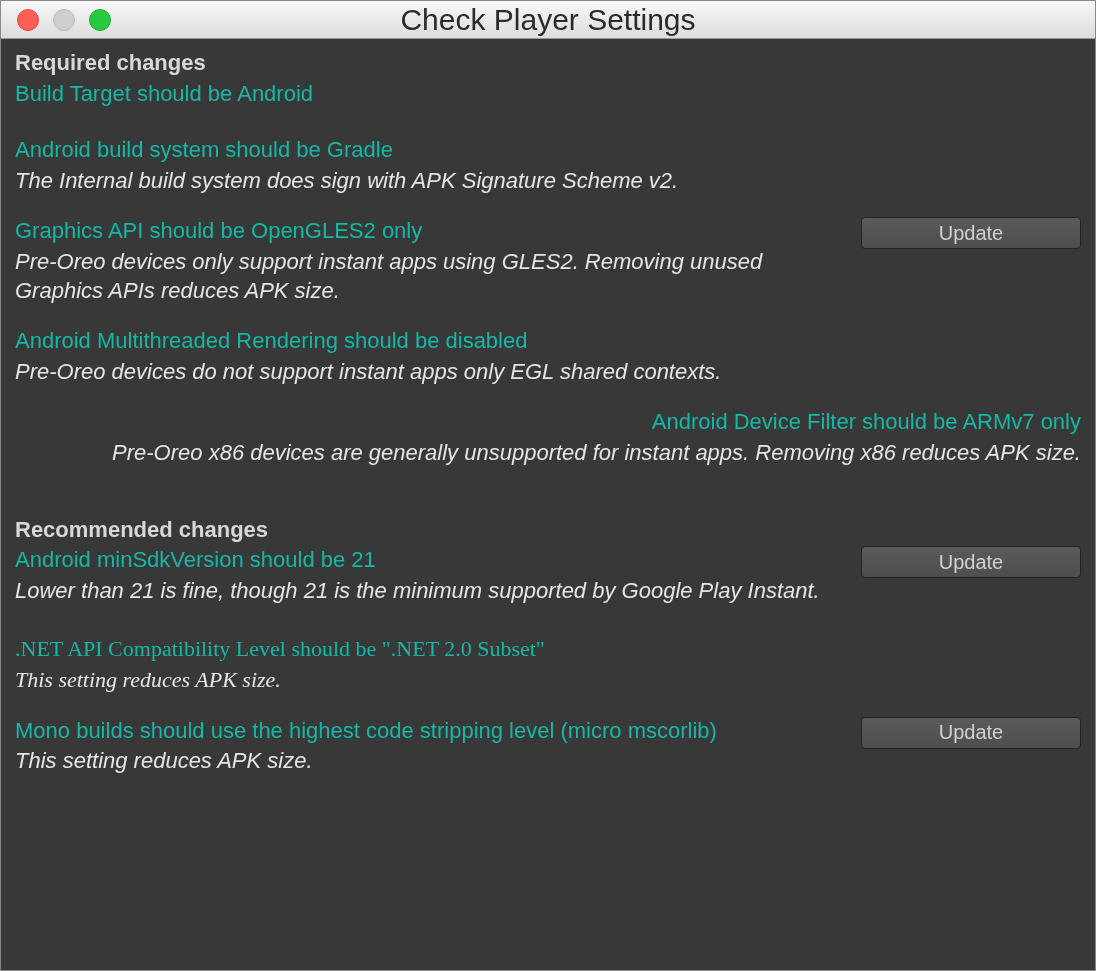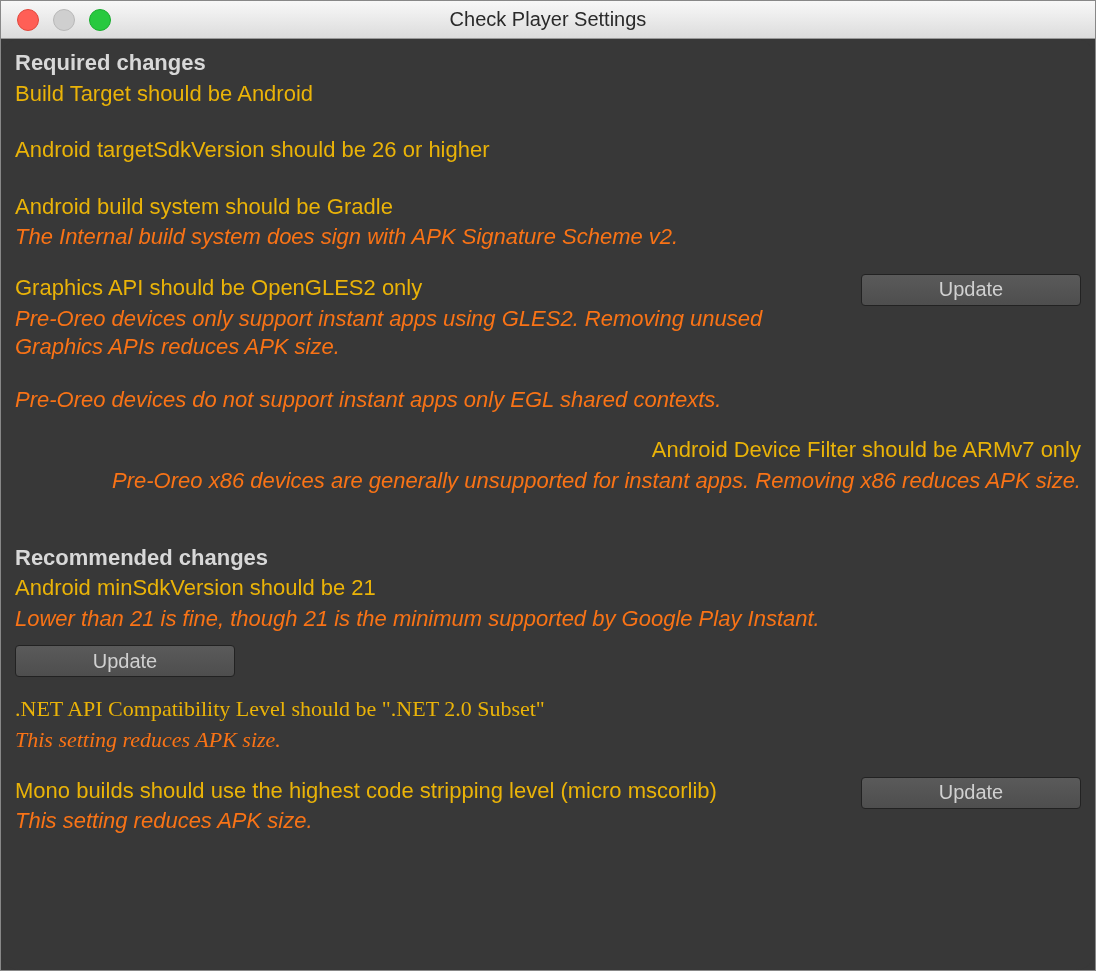--- a/index.html
+++ b/index.html
@@ -41,21 +41,21 @@
       height: 22px;
       border-radius: 50%;
       border: 1px solid rgba(0,0,0,0.15);
     }
     .tl-close { background: #FF5F56; border-color: #e1483d;}
     .tl-min { background: #cfcfcf; border-color: #b8b8b8;}
     .tl-max { background: #27C93F; border-color: #1aad2f;}
     .title-text {
       flex: 1;
       text-align: center;
-      font-size: 20px;
+      font-size: 30px;
       color: #2a2a2a;
       font-weight: 400;
     }
     .content {
       flex: 1;
       background: #383838;
       padding: 10px 14px 14px 14px;
       overflow: auto;
       color: #c0c0c0;
       font-size: 22px;
@@ -71,26 +71,26 @@
     .item {
       display: flex;
       align-items: flex-start;
       gap: 12px;
       margin-bottom: 18px;
     }
     .item-text {
       flex: 1;
     }
     .item-title {
-      color: #eab308;
+      color: #14b8a6;
       font-size: 22px;
       font-weight: 400;
     }
     .item-desc {
-      color: #f97316;
+      color: #e5e5e5;
       font-style: italic;
       font-size: 22px;
       margin-top: 2px;
     }
     .update-btn {
       width: 220px;
       height: 32px;
       background: linear-gradient(to bottom, #5a5a5a, #4e4e4e);
       border: 1px solid #222;
       border-radius: 4px;
@@ -119,59 +119,55 @@
   <div class="content">
 
     <div class="section-header">Required changes</div>
 
     <div class="item" style="margin-bottom:28px;">
       <div class="item-text">
         <div class="item-title">Build Target should be Android</div>
       </div>
     </div>
 
-    <div class="item" style="margin-bottom:28px;">
-      <div class="item-text">
-        <div class="item-title">Android targetSdkVersion should be 26 or higher</div>
-      </div>
-    </div>
 
     <div class="item" style="margin-bottom:22px;">
       <div class="item-text">
         <div class="item-title">Android build system should be Gradle</div>
         <div class="item-desc">The Internal build system does sign with APK Signature Scheme v2.</div>
       </div>
     </div>
 
     <div class="item" style="margin-bottom:22px;gap:40px;">
       <div class="item-text">
         <div class="item-title">Graphics API should be OpenGLES2 only</div>
         <div class="item-desc">Pre-Oreo devices only support instant apps using GLES2. Removing unused Graphics APIs reduces APK size.</div>
       </div>
       <button class="update-btn">Update</button>
     </div>
 
     <div class="item" style="margin-bottom:22px;">
       <div class="item-text">
+        <div class="item-title">Android Multithreaded Rendering should be disabled</div>
         <div class="item-desc">Pre-Oreo devices do not support instant apps only EGL shared contexts.</div>
       </div>
     </div>
 
     <div class="item" style="margin-bottom:22px;text-align:right;">
       <div class="item-text">
         <div class="item-title">Android Device Filter should be ARMv7 only</div>
         <div class="item-desc">Pre-Oreo x86 devices are generally unsupported for instant apps. Removing x86 reduces APK size.</div>
       </div>
     </div>
 
     <div class="spacer"></div>
 
     <div class="section-header">Recommended changes</div>
 
-    <div class="item" style="margin-bottom:18px;flex-direction:column;">
+    <div class="item" style="margin-bottom:30px;">
       <div class="item-text">
         <div class="item-title">Android minSdkVersion should be 21</div>
         <div class="item-desc">Lower than 21 is fine, though 21 is the minimum supported by Google Play Instant.</div>
       </div>
       <button class="update-btn">Update</button>
     </div>
 
     <div class="item" style="margin-bottom:22px;font-family:Liberation Serif, serif;">
       <div class="item-text">
         <div class="item-title">.NET API Compatibility Level should be ".NET 2.0 Subset"</div>

